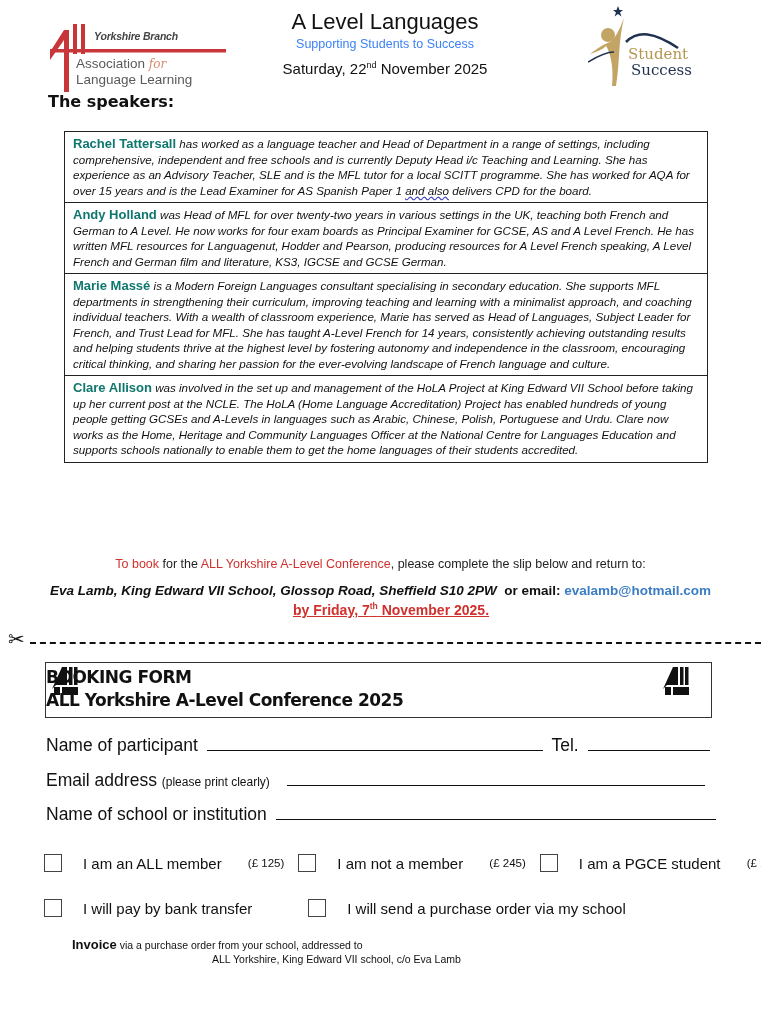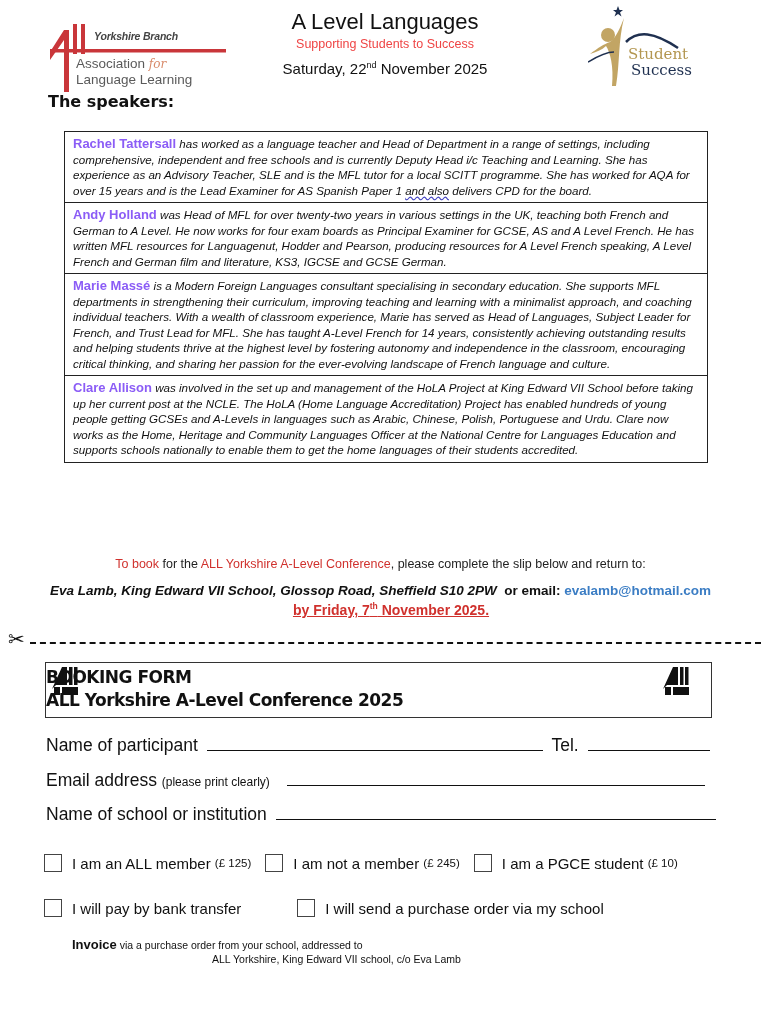--- a/index.html
+++ b/index.html
@@ -6,34 +6,34 @@
   body { width: 761px; height: 1024px; position: relative; overflow: hidden; font-family: "Liberation Sans", sans-serif; color: #111; }
   .abs { position: absolute; }
 
   
   .all-logo { left: 48px; top: 22px; width: 180px; height: 70px; }
   .all-logo .yb { position: absolute; left: 46px; top: 8px; font-size: 10.5px; font-weight: bold; font-style: italic; color: #444; letter-spacing: -0.2px; }
   .all-logo .assoc { position: absolute; left: 28px; top: 34px; font-size: 13.5px; color: #5a5a5a; line-height: 16px; }
   .all-logo .assoc .for { color: #d88a6a; font-style: italic; font-family: "DejaVu Serif", serif; font-size: 12px; }
   .title-block { left: 255px; top: 8px; width: 260px; text-align: center; }
   .title-main { font-size: 22px; color: #111; line-height: 28px; }
-  .title-sub { font-size: 12.5px; color: #ef4444; line-height: 16px; }
+  .title-sub { font-size: 12.5px; color: #3b82f6; line-height: 16px; }
   .title-date { font-size: 15px; font-weight: normal; margin-top: 8px; }
   .title-date sup { font-size: 9px; }
   .ss-logo { left: 588px; top: 2px; width: 120px; height: 90px; }
   .ss-logo .ss-text { position: absolute; left: 40px; top: 44px; font-family: "DejaVu Serif", serif; font-size: 15px; line-height: 16px; }
   .ss-logo .ss-student { color: #b39650; }
   .ss-logo .ss-success { color: #1f3050; padding-left: 3px; }
 
   
   .speakers-heading { left: 48px; top: 92px; font-size: 16px; font-weight: bold; font-family: "DejaVu Sans", sans-serif; }
   .speakers-box { left: 64px; top: 131px; width: 642px; border: 1.5px solid #222; }
   .speaker { border-bottom: 1.5px solid #222; padding: 4px 8px 4px 8px; font-size: 11.6px; line-height: 15.5px; font-style: italic; color: #111; }
   .speaker:last-child { border-bottom: none; }
-  .speaker .sname { color: #8b5cf6; font-weight: bold; font-style: normal; font-size: 13px; }
+  .speaker .sname { color: #0f766e; font-weight: bold; font-style: normal; font-size: 13px; }
   .wavy { text-decoration: underline wavy #4040c0; }
 
   
   .to-book { left: 0; top: 557px; width: 761px; text-align: center; font-size: 12.5px; color: #222; }
   .to-book .red { color: #d0312d; }
   .address { left: 0; top: 583px; width: 761px; text-align: center; font-size: 13.5px; font-weight: bold; }
   .address .addr { font-style: italic; }
   .address .email { color: #3b7dc4; font-weight: bold; }
   .deadline { left: 0; top: 601px; width: 728px; text-align: center; font-size: 14px; font-weight: bold; color: #d0312d; text-decoration: underline; margin-left: 27px; }
   .deadline sup { font-size: 8.5px; }
@@ -48,21 +48,21 @@
   .form-header .ft2 { top: 27px; }
   .mini-all { position: absolute; top: 4px; width: 26px; height: 30px; }
 
   
   .field-row { left: 46px; font-size: 17.5px; color: #111; white-space: nowrap; }
   .field-row .small { font-size: 12px; }
   .line { display: inline-block; border-bottom: 1.5px solid #111; height: 15px; vertical-align: baseline; }
 
   
   .cb-row { left: 44px; font-size: 15px; white-space: nowrap; display: flex; align-items: center; }
-  .cb { display: inline-flex; align-items: center; margin-right: 14px; }
+  .cb { display: inline-flex; align-items: center; margin-right: 14px; gap: 11px; }
   .cb .box { width: 16px; height: 16px; border: 1.2px solid #444; display: inline-block; margin-right: 10px; }
   .cb .price { font-size: 11.5px; }
 
   
   .pay { left: 72px; top: 932px; width: 620px; font-size: 10.5px; line-height: 13px; color: #111; }
   .pay .label { font-weight: bold; font-size: 13px; }
   .pay .col { position: absolute; left: 140px; }
 </style>
 </head>
 <body>

